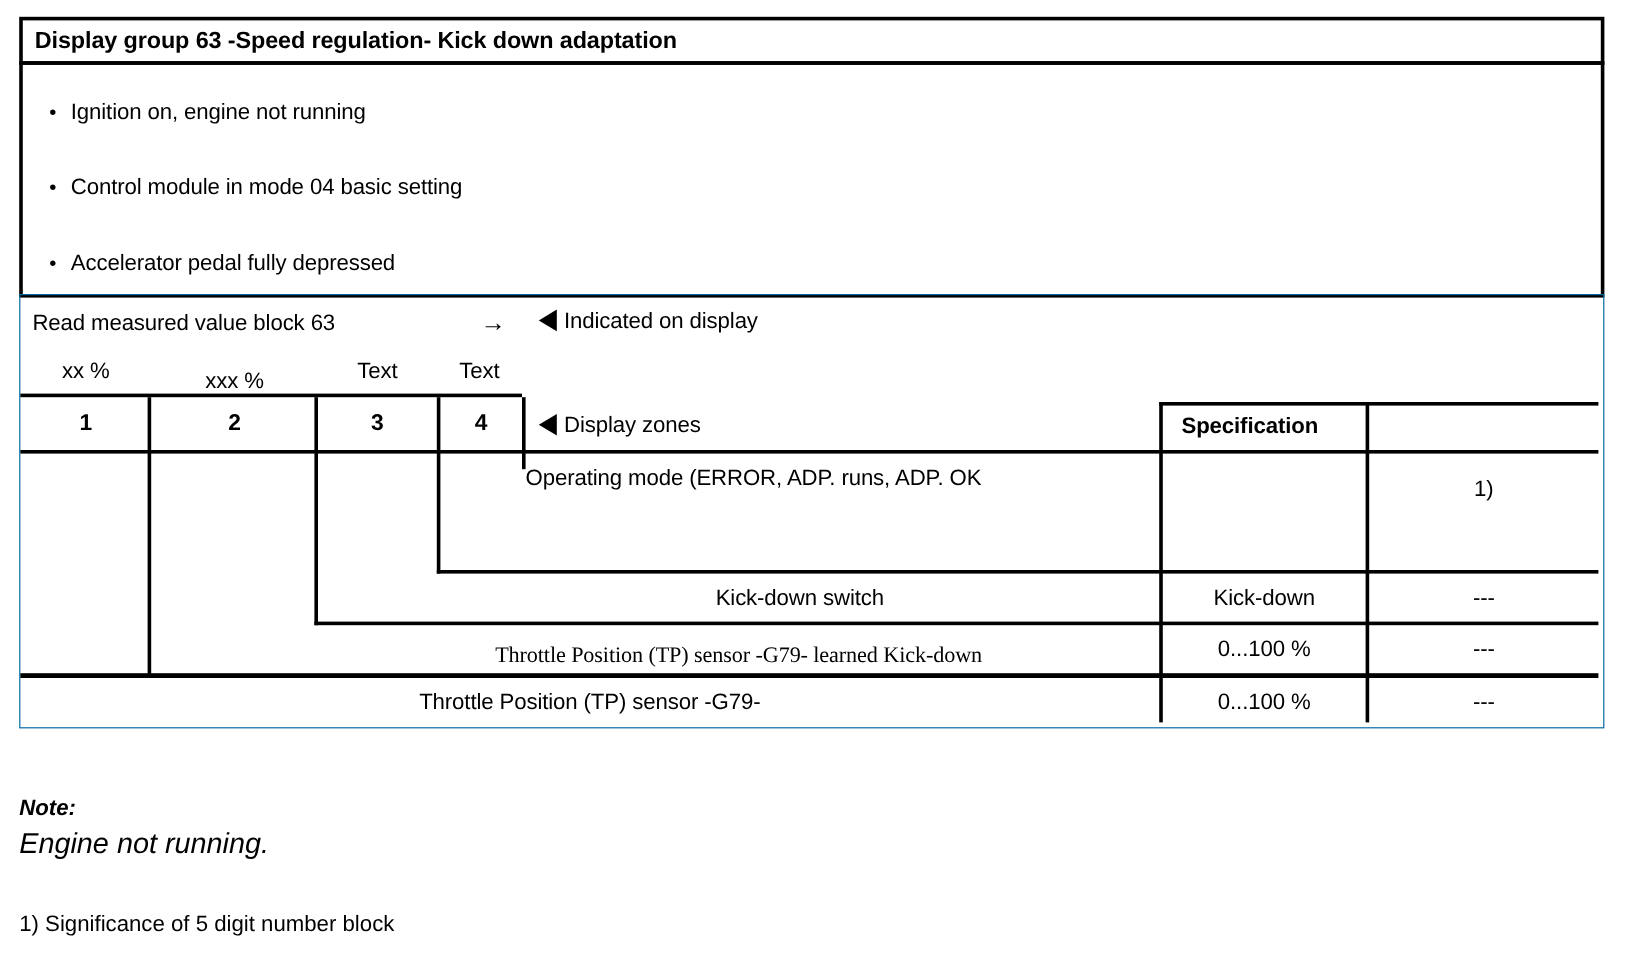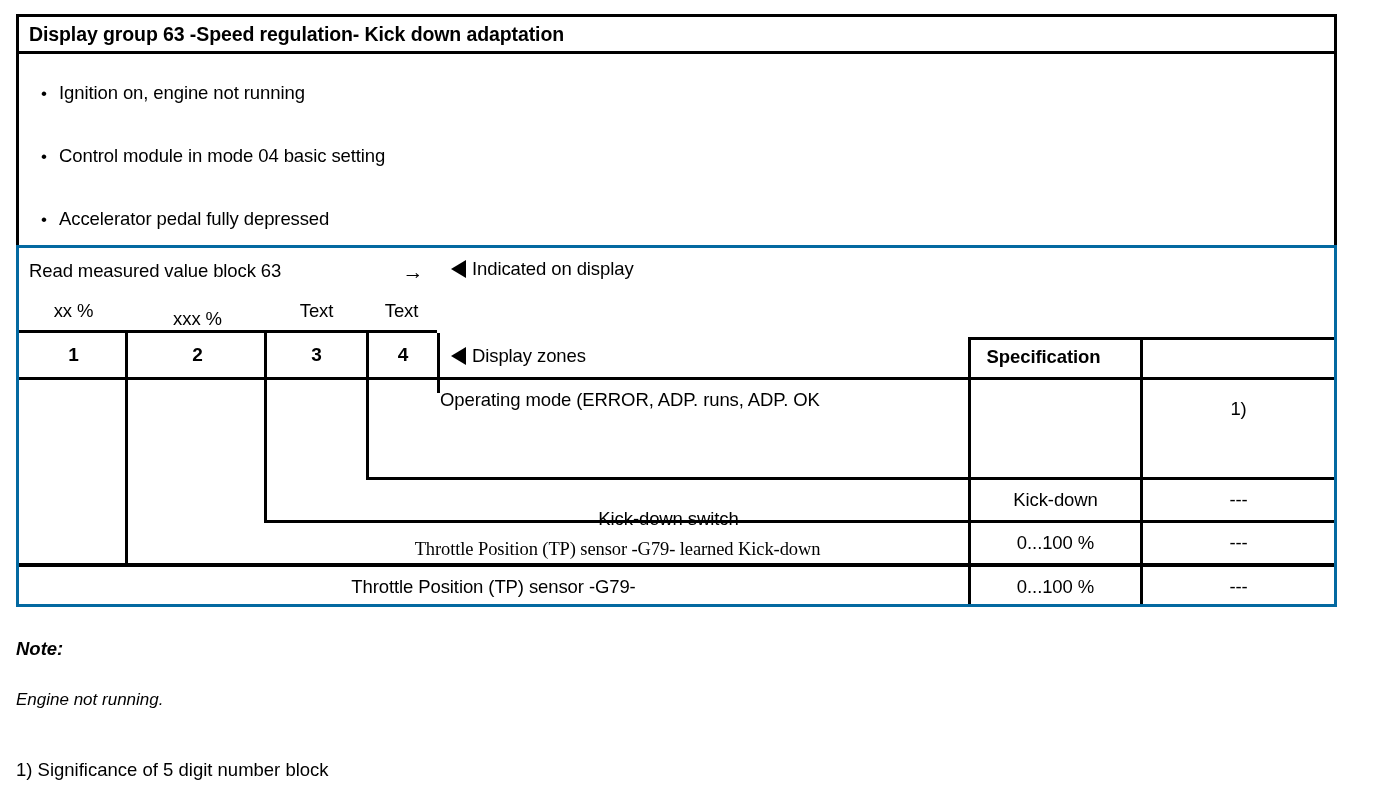--- a/index.html
+++ b/index.html
@@ -65,21 +65,21 @@
   }
   .bullet-label {
     font-size: 18.5px;
     letter-spacing: -0.1px;
   }
 
   
   .table-frame {
     left: 16px; top: 245px;
     width: 1321px; height: 362px;
-    border: 3px solid #0369a1;
+    border: 1px solid #0369a1;
     padding-left: 25px;
   }
 
   
   .hline { position: absolute; background: #000; }
   .vline { position: absolute; background: #000; }
 
   
   .cell {
     position: absolute;
@@ -117,24 +117,25 @@
     line-height: 1;
   }
 
   
   .note-heading {
     position: absolute;
     font-size: 18.5px;
     font-weight: bold;
     font-style: italic;
     white-space: nowrap;
+    margin-top: 24px;
   }
   .note-body {
     position: absolute;
-    font-size: 17px;
+    font-size: 24px;
     font-style: italic;
     white-space: nowrap;
   }
   .footnote {
     position: absolute;
     font-size: 18.5px;
     white-space: nowrap;
   }
 </style>
 </head>
@@ -240,21 +241,21 @@
       <span class="t-bold">Specification</span>
     </div>
 
     <div class="cell c-left" style="left:421px; top:132px; width:528px; height:40px;">
       <span class="t-reg">Operating mode (ERROR, ADP. runs, ADP. OK</span>
     </div>
     <div class="cell c-center" style="left:1124px; top:140px; width:191px; height:42px;">
       <span class="t-reg">1)</span>
     </div>
 
-    <div class="cell c-center" style="left:350px; top:243px; width:599px; height:56px;text-align:center;">
+    <div class="cell c-center" style="left:350px; top:224px; width:599px; height:56px;text-align:center;">
       <span class="t-reg">Kick-down switch</span>
     </div>
     <div class="cell c-center" style="left:952px; top:232px; width:169px; height:40px;">
       <span class="t-reg">Kick-down</span>
     </div>
     <div class="cell c-center" style="left:1124px; top:232px; width:191px; height:40px;">
       <span class="t-reg">---</span>
     </div>
 
     <div class="cell c-center" style="left:248px; top:275px; width:701px; height:52px;font-family:Liberation Serif, serif;">

